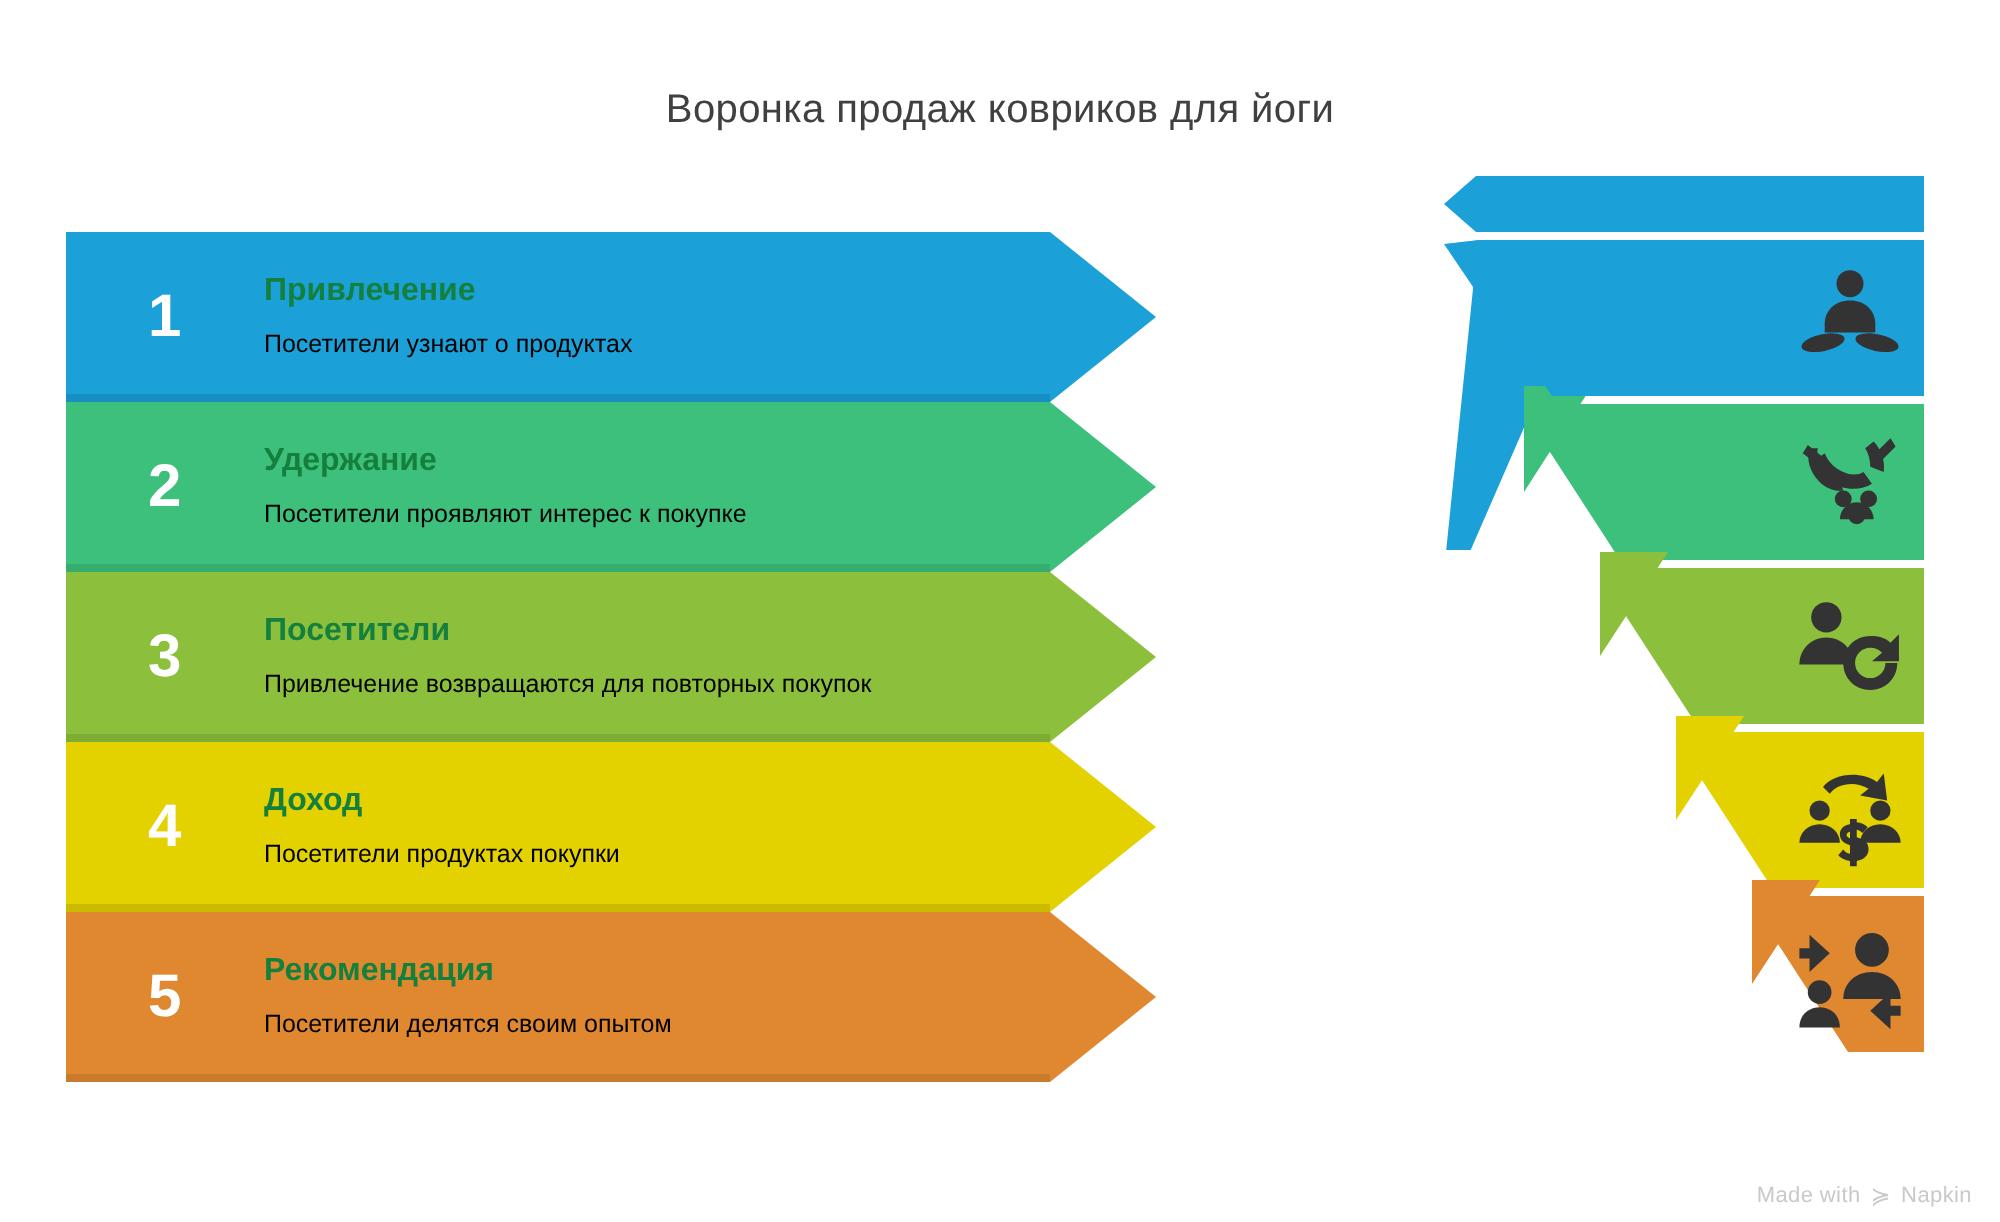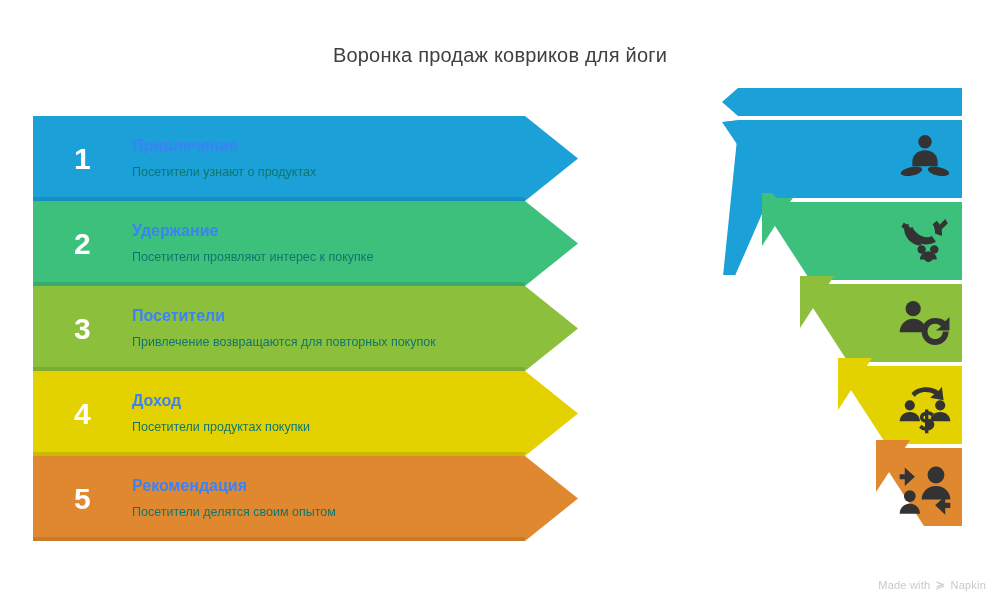--- a/index.html
+++ b/index.html
@@ -78,28 +78,28 @@
     top: 0;
     width: 375px;
     height: 85px;
     display: flex;
     flex-direction: column;
     justify-content: center;
   }
   .stage-label {
     font-size: 16px;
     font-weight: 700;
-    color: #3b82f6;
+    color: #15803d;
     line-height: 1.2;
     margin-bottom: 7px;
   }
   .stage-desc {
     font-size: 12.5px;
     font-weight: 400;
-    color: #0f766e;
+    color: #000000;
     line-height: 1.45;
   }
 
   
   #funnel {
     position: absolute;
     left: 700px;
     top: 80px;
     width: 290px;
     height: 470px;
@@ -111,21 +111,21 @@
     position: absolute;
     width: 54px;
     height: 54px;
   }
   .funnel-icon svg { display: block; }
 
   
   #watermark {
     position: absolute;
     right: 14px;
-    bottom: 20px;
+    bottom: 7px;
     display: flex;
     align-items: center;
     gap: 5px;
     font-size: 11px;
     color: #c9c9c9;
     letter-spacing: 0.2px;
   }
   #watermark .nap-glyph {
     font-size: 12px;
     color: #c9c9c9;

